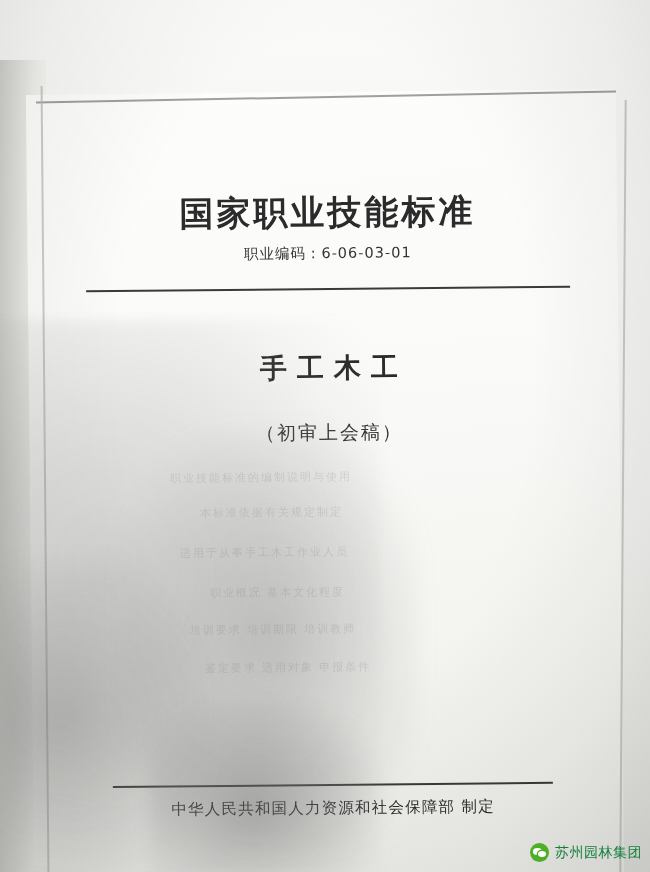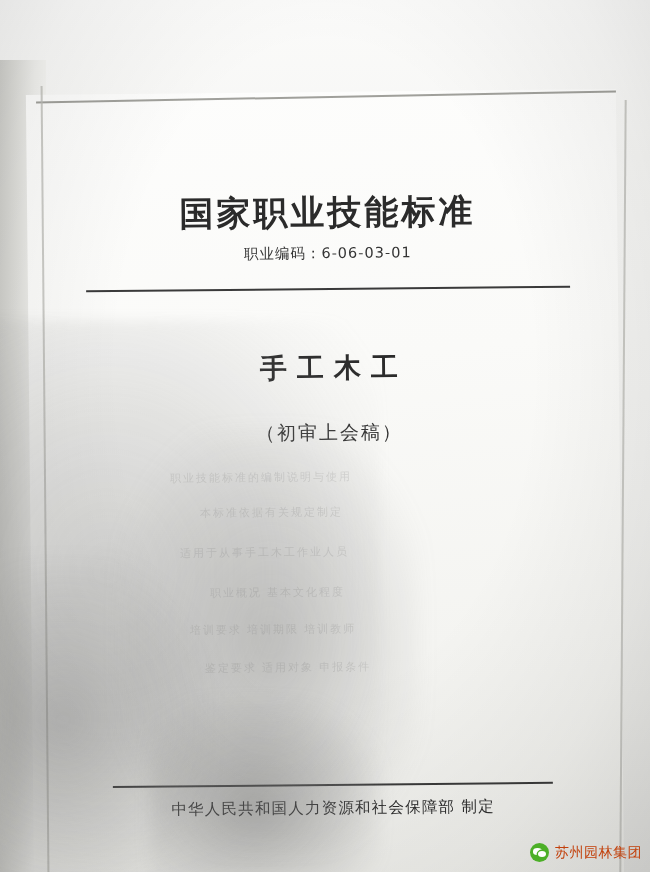--- a/index.html
+++ b/index.html
@@ -227,21 +227,21 @@
   
   .wechat-mark {
     position: absolute;
     right: 8px;
     bottom: 10px;
     display: flex;
     align-items: center;
     gap: 6px;
     font-family: "DejaVu Sans", sans-serif;
     font-size: 14px;
-    color: #c2410c;
+    color: #15803d;
     letter-spacing: .5px;
   }
   .wechat-icon {
     width: 19px;
     height: 19px;
     border-radius: 50%;
     background: #4caf27;
     display: inline-block;
     position: relative;
     flex: 0 0 auto;

